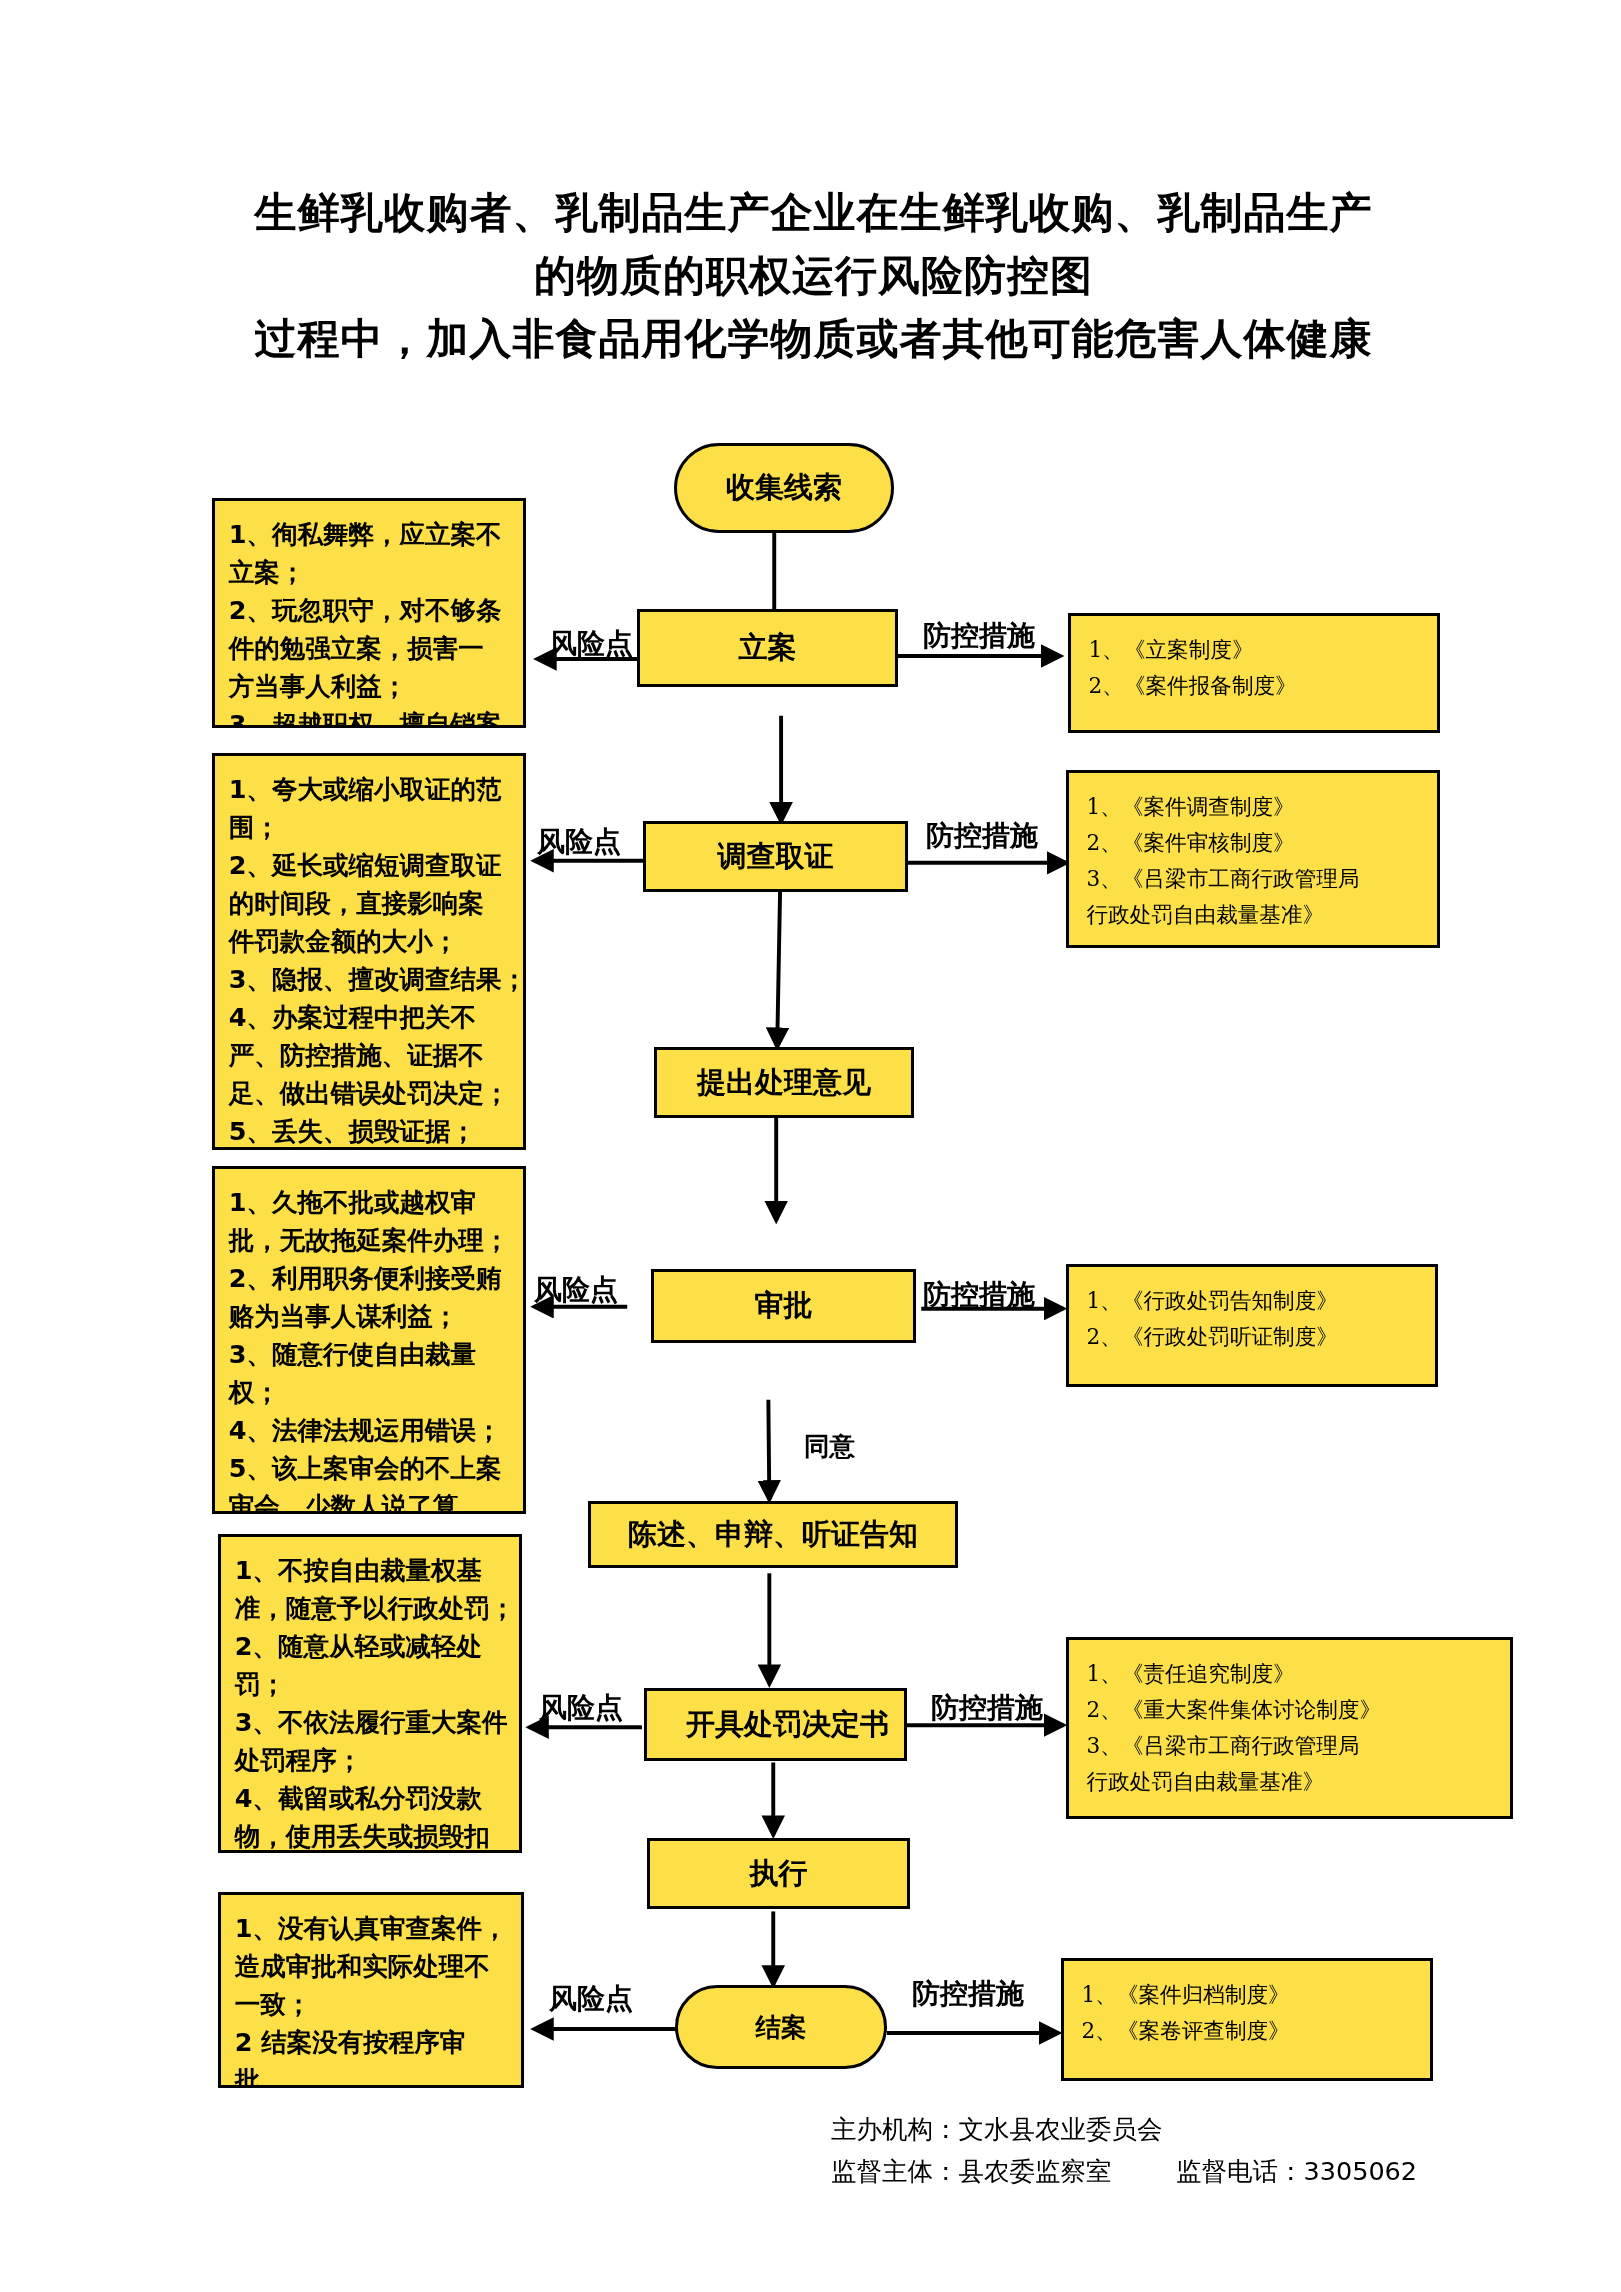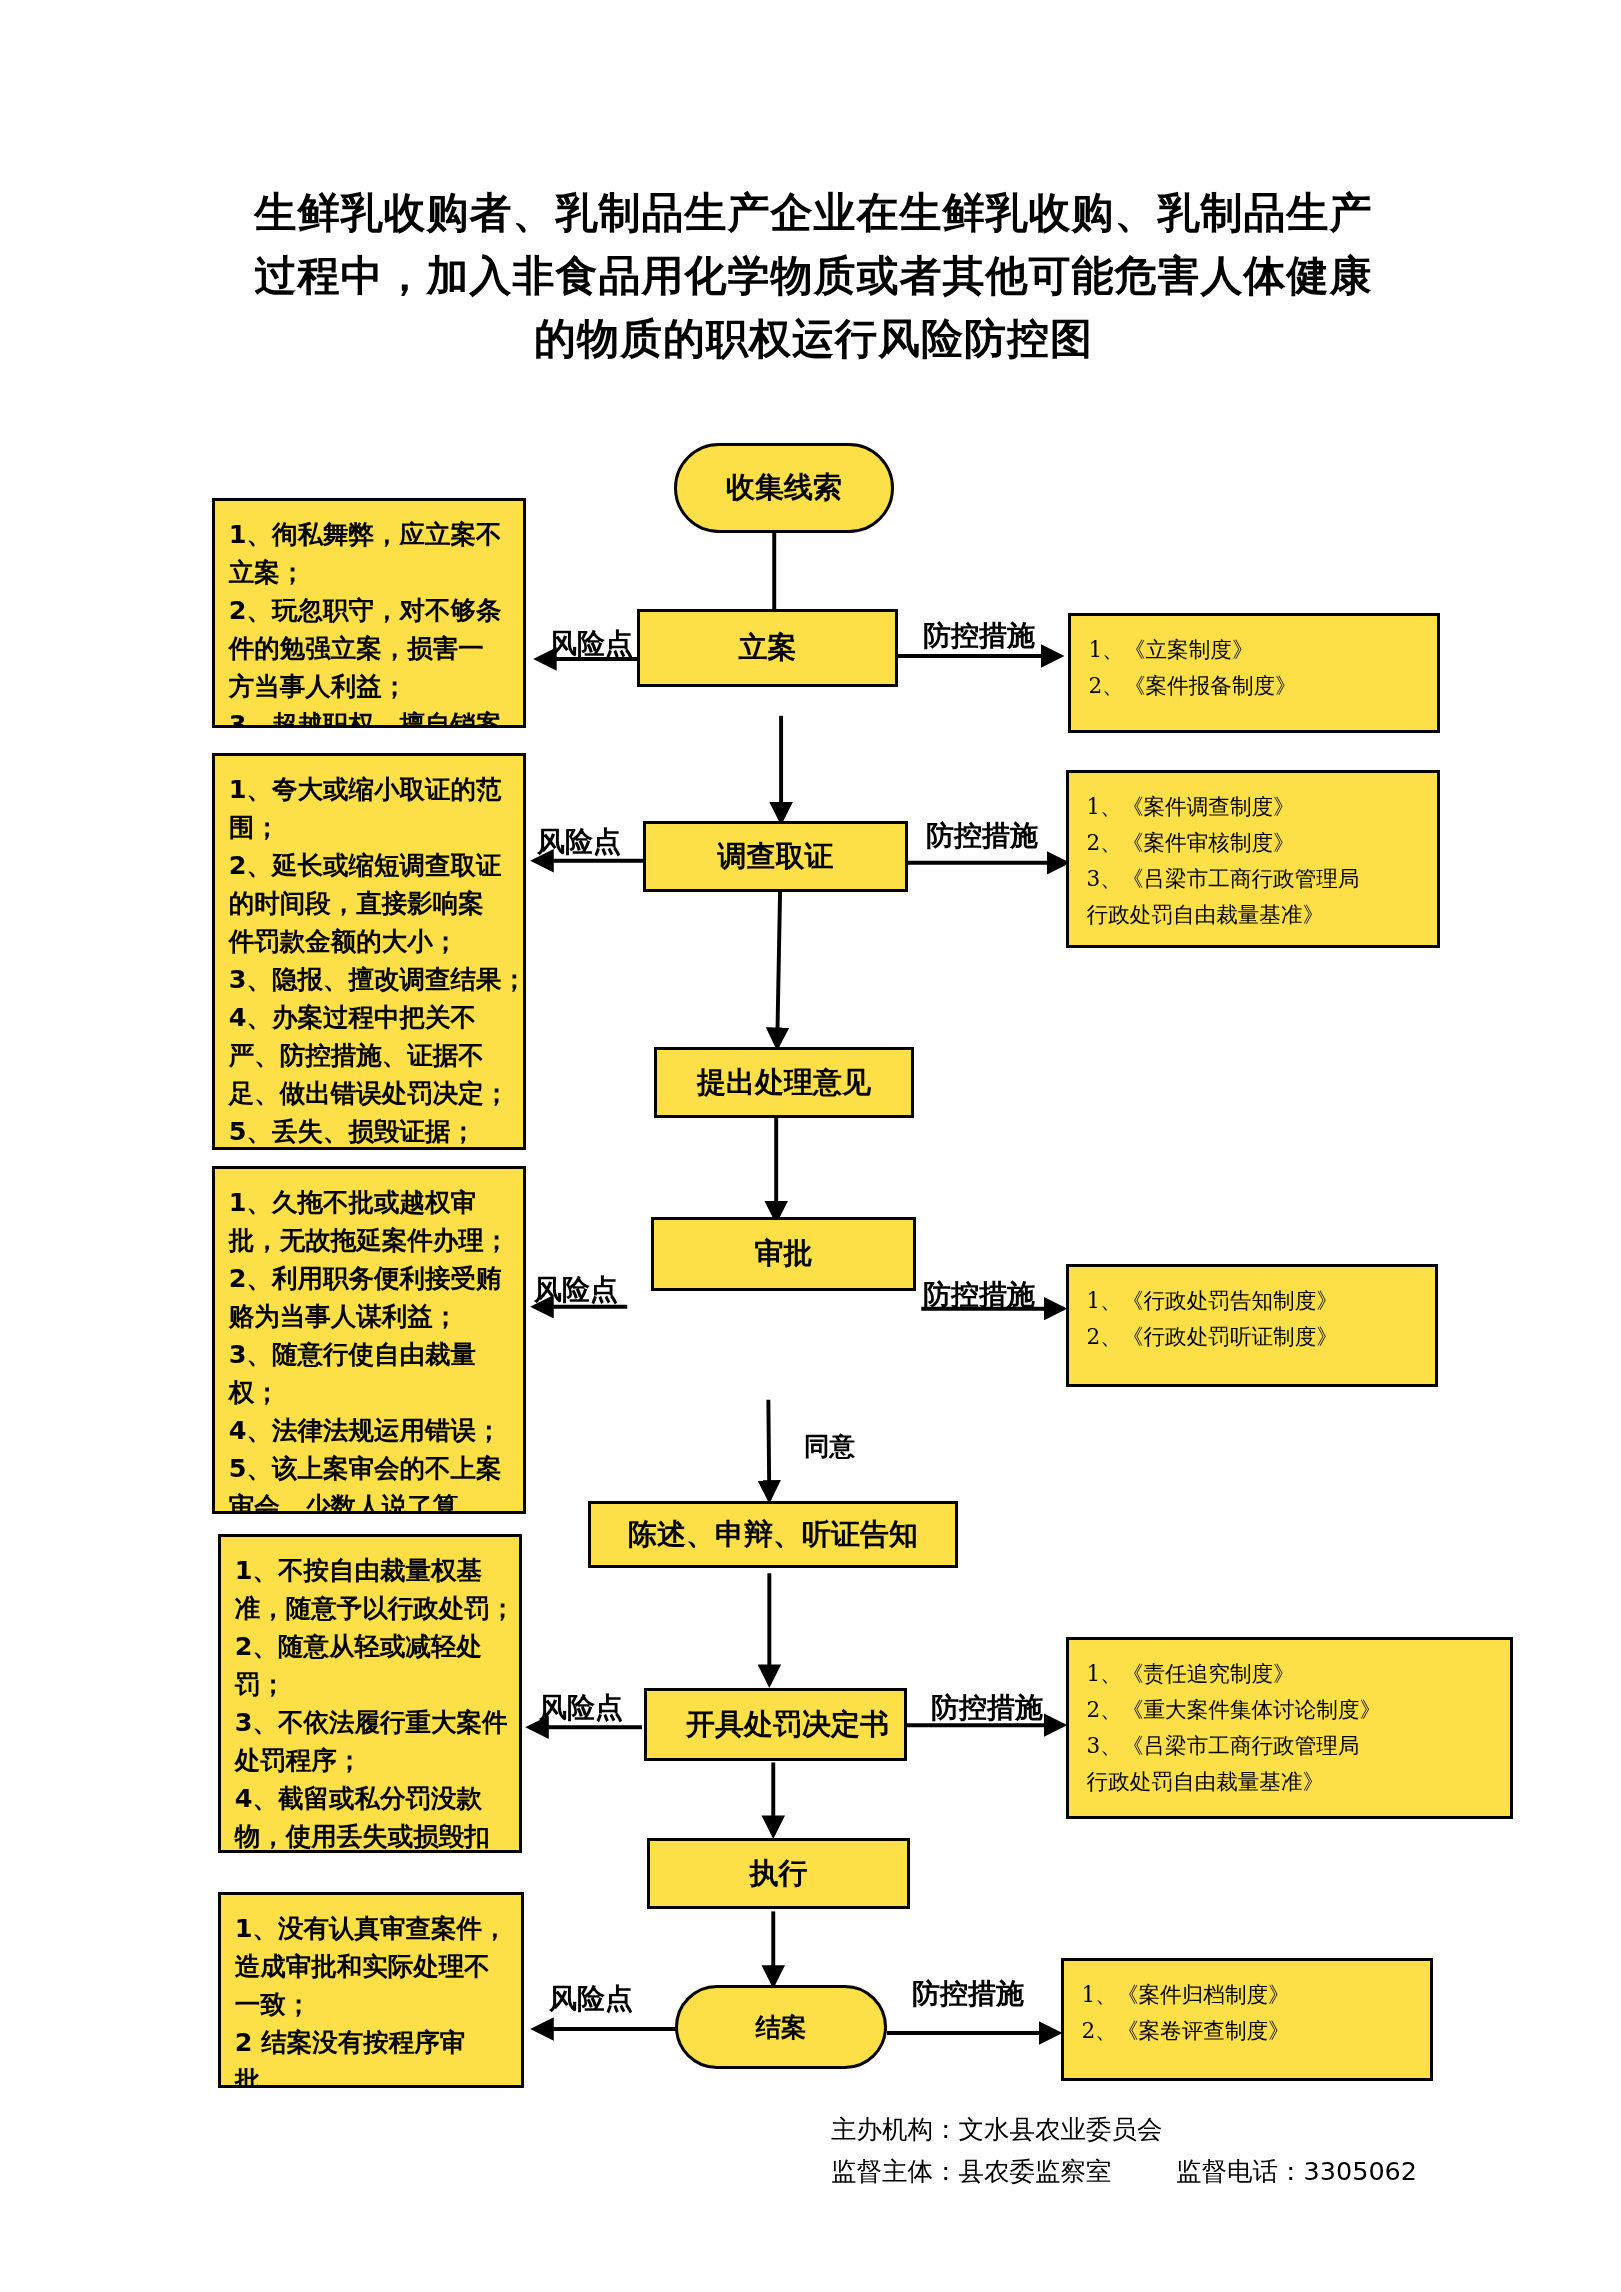--- a/index.html
+++ b/index.html
@@ -19,22 +19,22 @@
   .measure div { white-space:nowrap; }
   .lbl { position:absolute; font-weight:bold; font-size:28px; white-space:nowrap; }
   .footer { position:absolute; left:831px; font-size:25.5px; white-space:nowrap; }
   svg#lines { position:absolute; left:0; top:0; }
 </style>
 </head>
 <body>
 
 <div class="title">
   <div>生鲜乳收购者、乳制品生产企业在生鲜乳收购、乳制品生产</div>
+  <div>的物质的职权运行风险防控图</div>
   <div>过程中，加入非食品用化学物质或者其他可能危害人体健康</div>
-  <div>的物质的职权运行风险防控图</div>
 </div>
 
 <svg id="lines" width="1621" height="2293" viewBox="0 0 1654 2339">
   <defs>
     <marker id="ah" markerWidth="6" markerHeight="6" refX="5" refY="3" orient="auto" markerUnits="strokeWidth">
       <path d="M0,0 L6,3 L0,6 Z" fill="#000"></path>
     </marker>
   </defs>
   <g stroke="#000" stroke-width="4" fill="none">
 
@@ -66,21 +66,21 @@
 </div>
 <div class="box node" style="left:637px;top:609px;width:261px;height:78px;">
   <span>立案</span>
 </div>
 <div class="box node" style="left:643px;top:821px;width:265px;height:71px;">
   <span>调查取证</span>
 </div>
 <div class="box node" style="left:654px;top:1047px;width:260px;height:71px;">
   <span>提出处理意见</span>
 </div>
-<div class="box node" style="left:651px;top:1217px;width:265px;height:74px;">
+<div class="box node" style="left:651px;top:1269px;width:265px;height:74px;">
   <span>审批</span>
 </div>
 <div class="box node" style="left:588px;top:1501px;width:370px;height:67px;align-items:center;">
   <span>陈述、申辩、听证告知</span>
 </div>
 <div class="box node" style="left:644px;top:1688px;width:263px;height:73px;padding-left:24px;">
   <span>开具处罚决定书</span>
 </div>
 <div class="box node" style="left:647px;top:1838px;width:263px;height:71px;">
   <span>执行</span>

